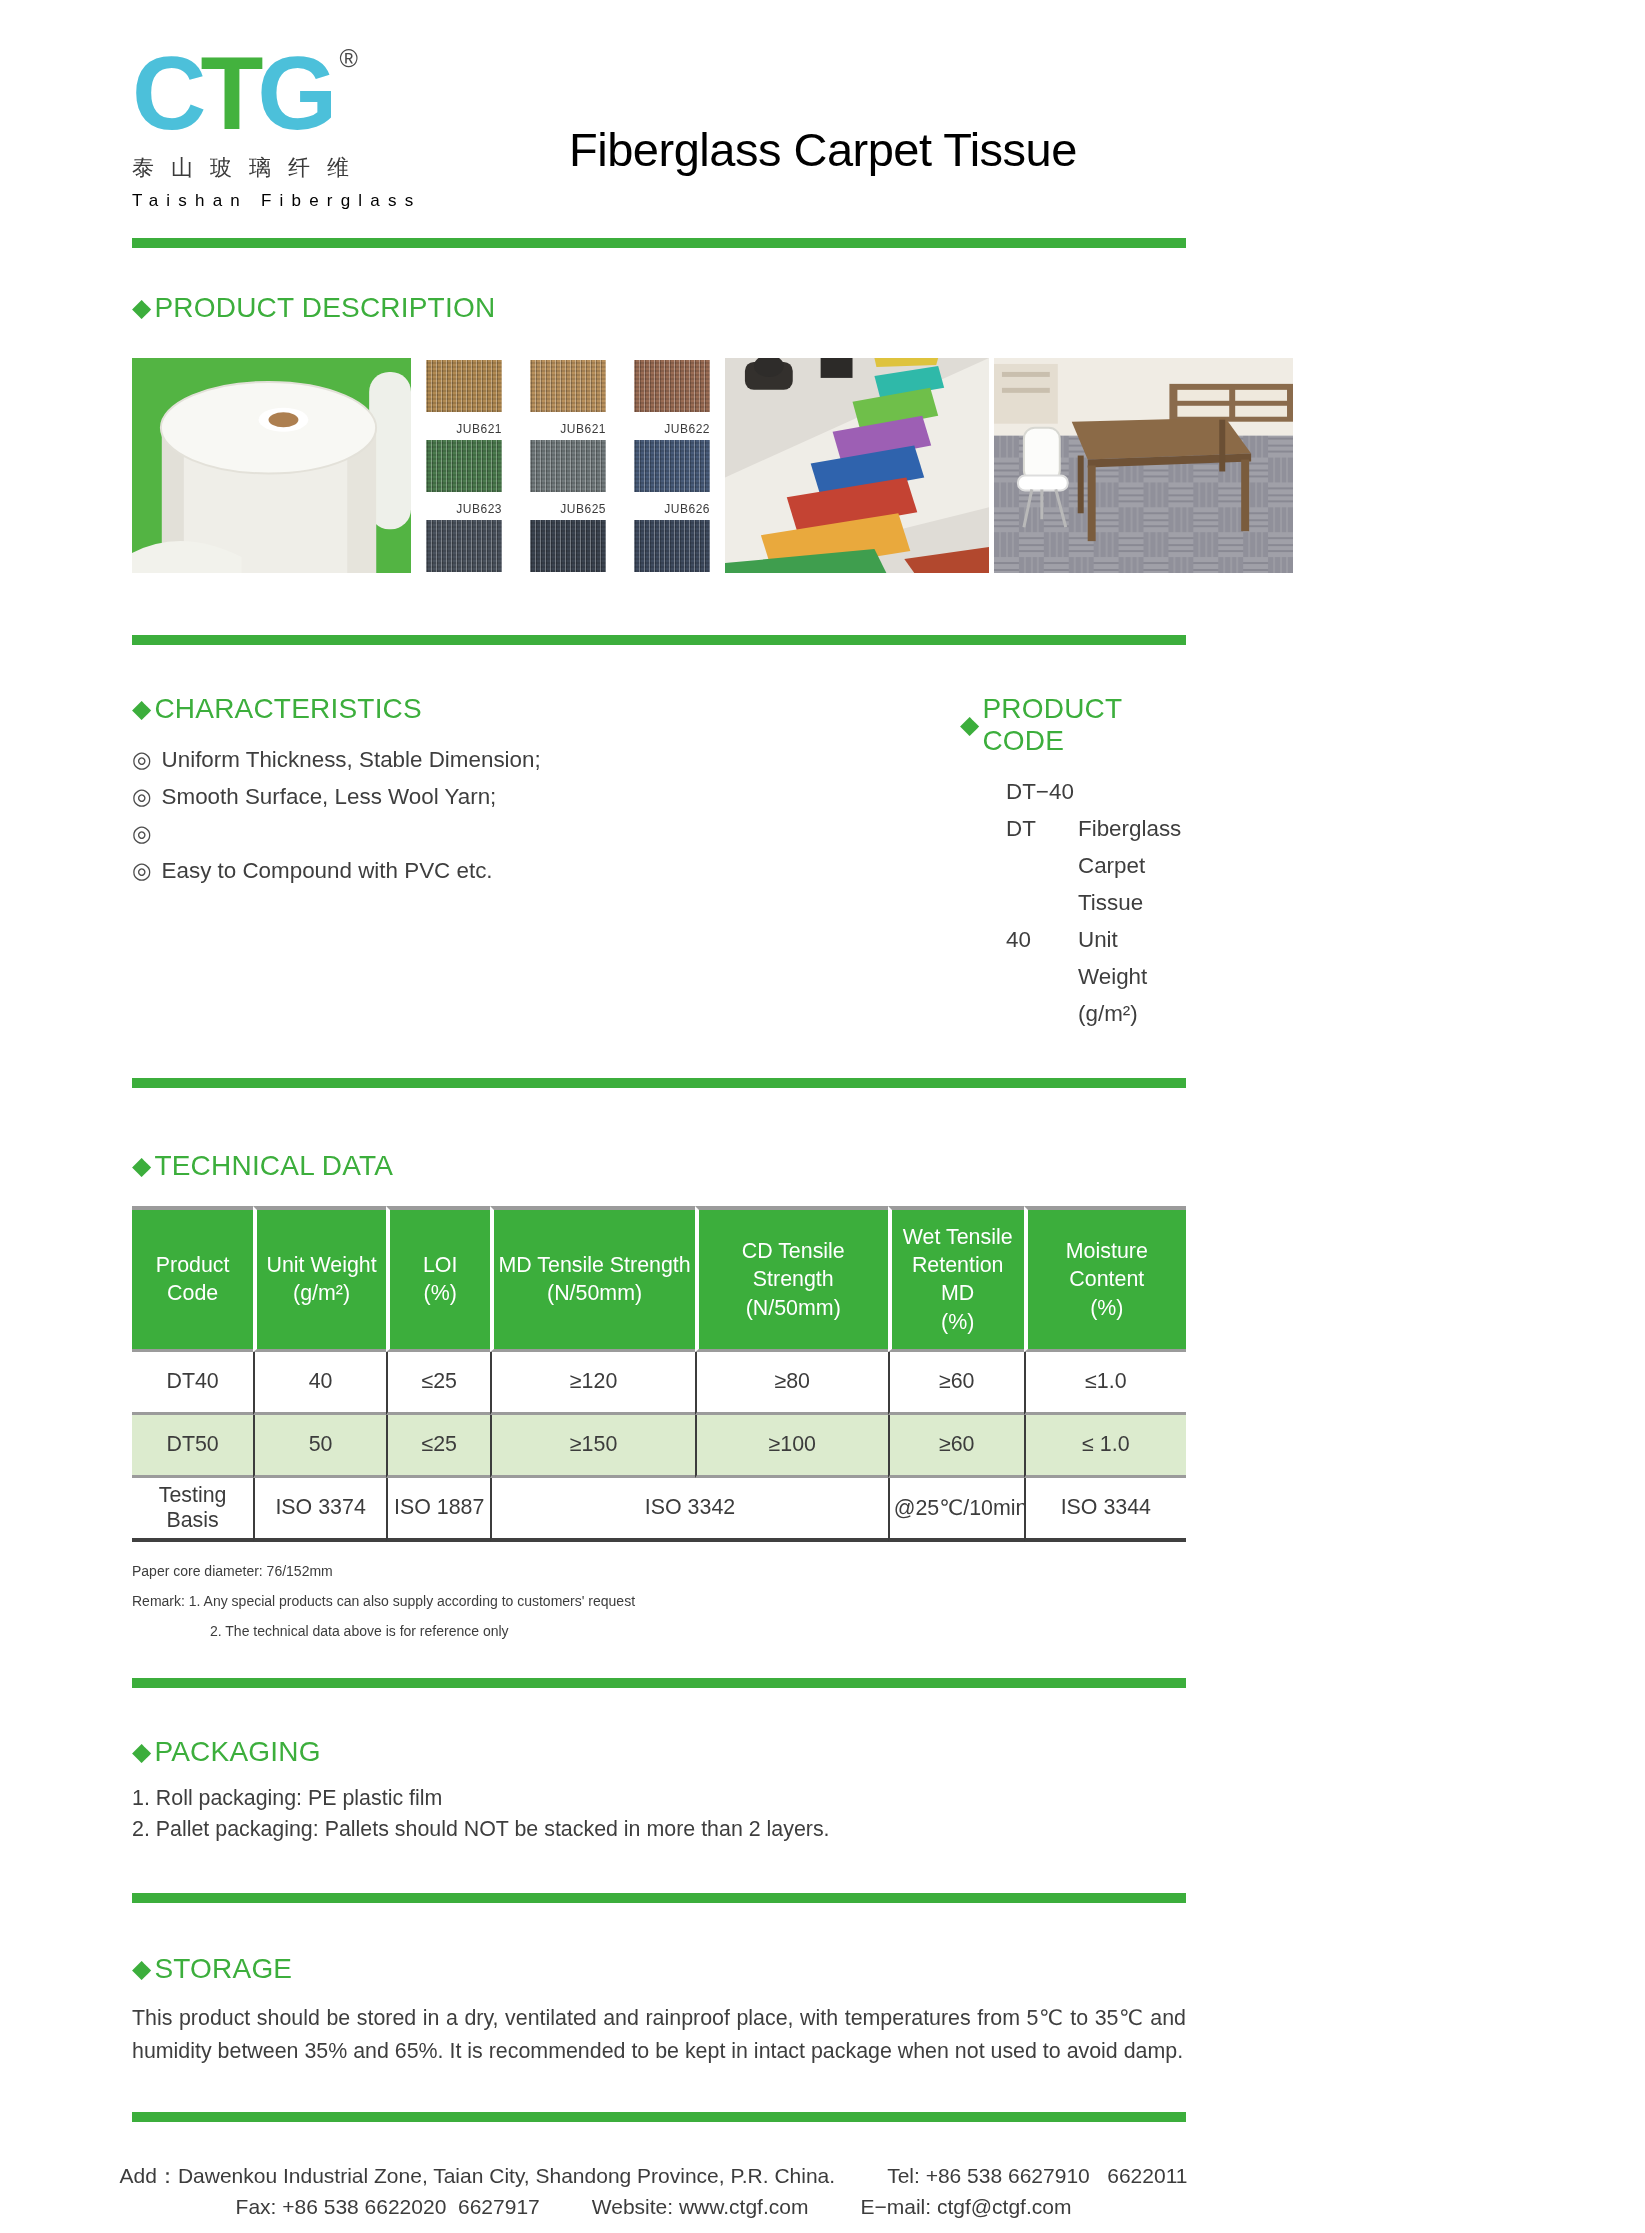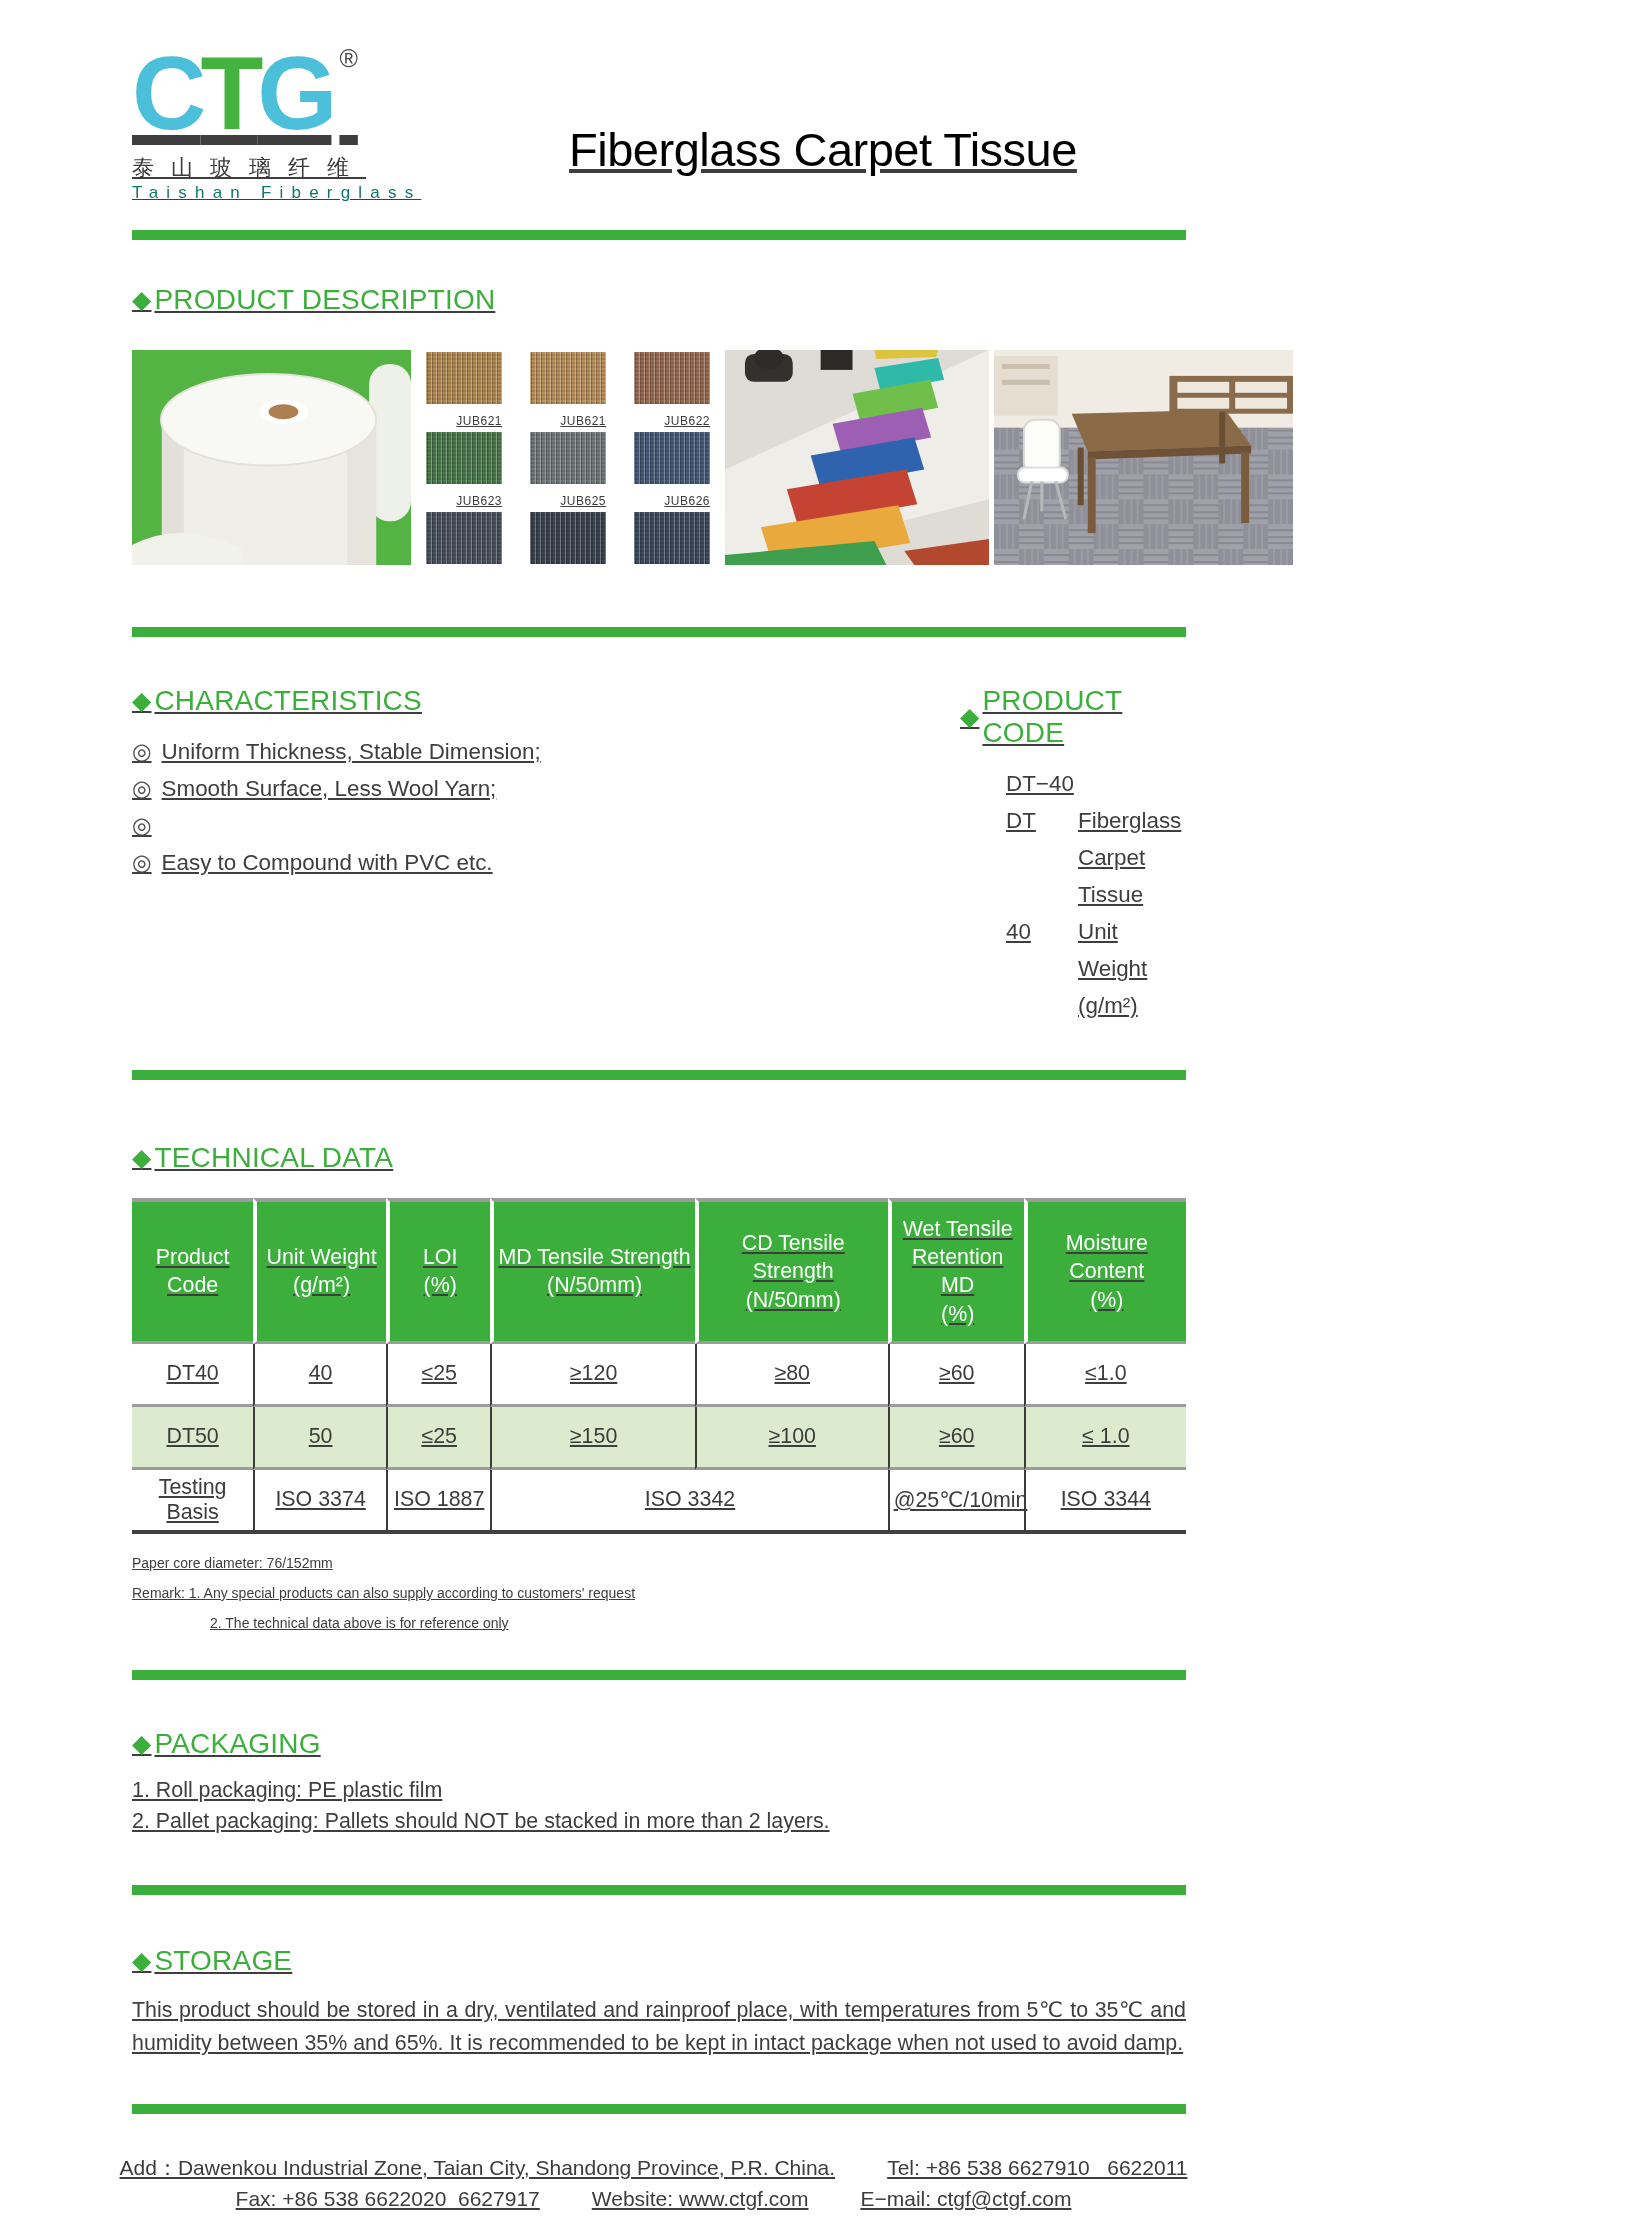--- a/index.html
+++ b/index.html
@@ -1,26 +1,26 @@
 <!DOCTYPE html>
 <html><head>
 <meta charset="utf-8">
 <style>
   html,body{margin:0;padding:0;background:#ffffff;}
   body{width:1646px;font-family:"Liberation Sans","DejaVu Sans",sans-serif;color:#3e3e3e;}
-  .page{position:relative;width:1307px;height:2234px;overflow:hidden;background:#fff;text-decoration:underline;}
+  .page{position:relative;width:1307px;height:2234px;overflow:hidden;background:#fff;}
 
   
   .header{display:flex;padding:44px 121px 0 132px;}
   .logo-block{width:328px;flex:0 0 328px;}
   .logo-text{font-size:103px;line-height:0.98;font-weight:bold;letter-spacing:-6px;white-space:nowrap;}
   .logo-c{color:#4cc0da;} .logo-t{color:#43b23e;}
   .logo-reg{font-size:25px;font-weight:normal;color:#4a4a4a;letter-spacing:0;position:relative;top:-62px;left:8px;}
   .logo-cn{margin-top:8px;font-size:22px;letter-spacing:17px;color:#3b3b3b;white-space:nowrap;}
-  .logo-en{margin-top:0;font-size:17px;letter-spacing:8.2px;color:#0f766e;white-space:nowrap;}
+  .logo-en{margin-top:8px;font-size:17px;letter-spacing:8.2px;color:#000000;white-space:nowrap;}
   .doc-title{flex:1;margin:78px 0 0 0;text-align:center;font-size:47px;font-weight:400;color:#000;letter-spacing:-0.5px;}
 
   
   .bar{height:10px;margin:0 121px 0 132px;background:#3cae3c;}
   .bar-1{margin-top:27px;}
   .bar-2{margin-top:62px;}
   .bar-3{margin-top:46px;}
   .bar-4{margin-top:32px;}
   .bar-5{margin-top:48px;}
   .bar-6{margin-top:44px;}

